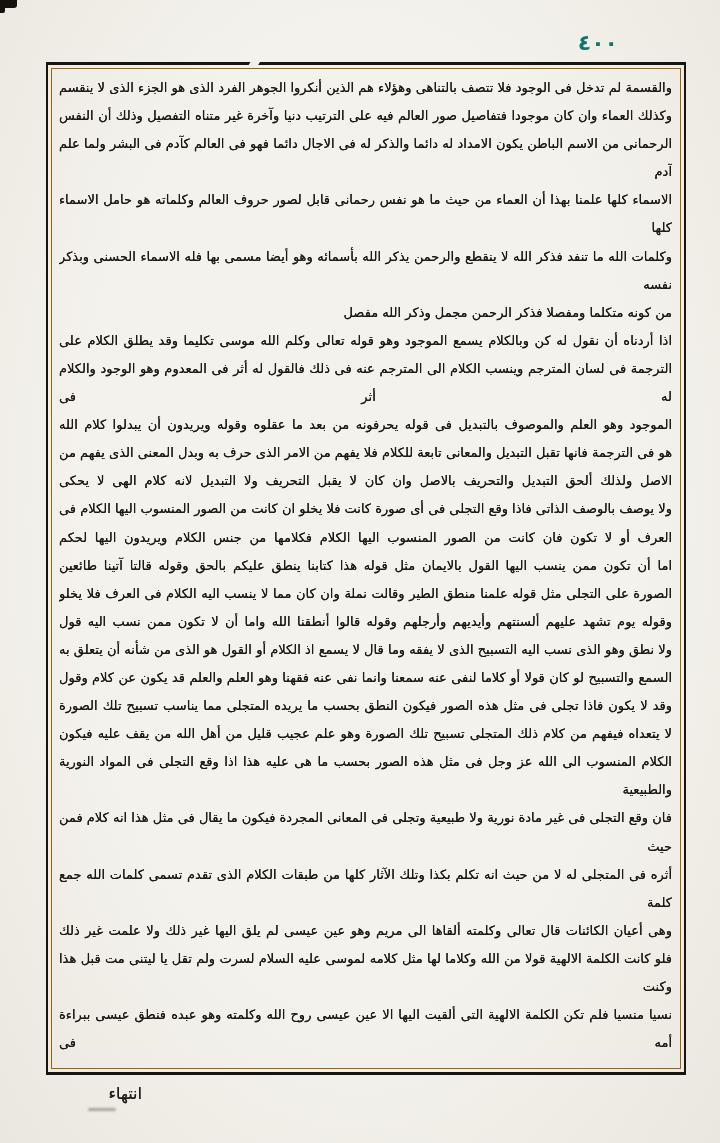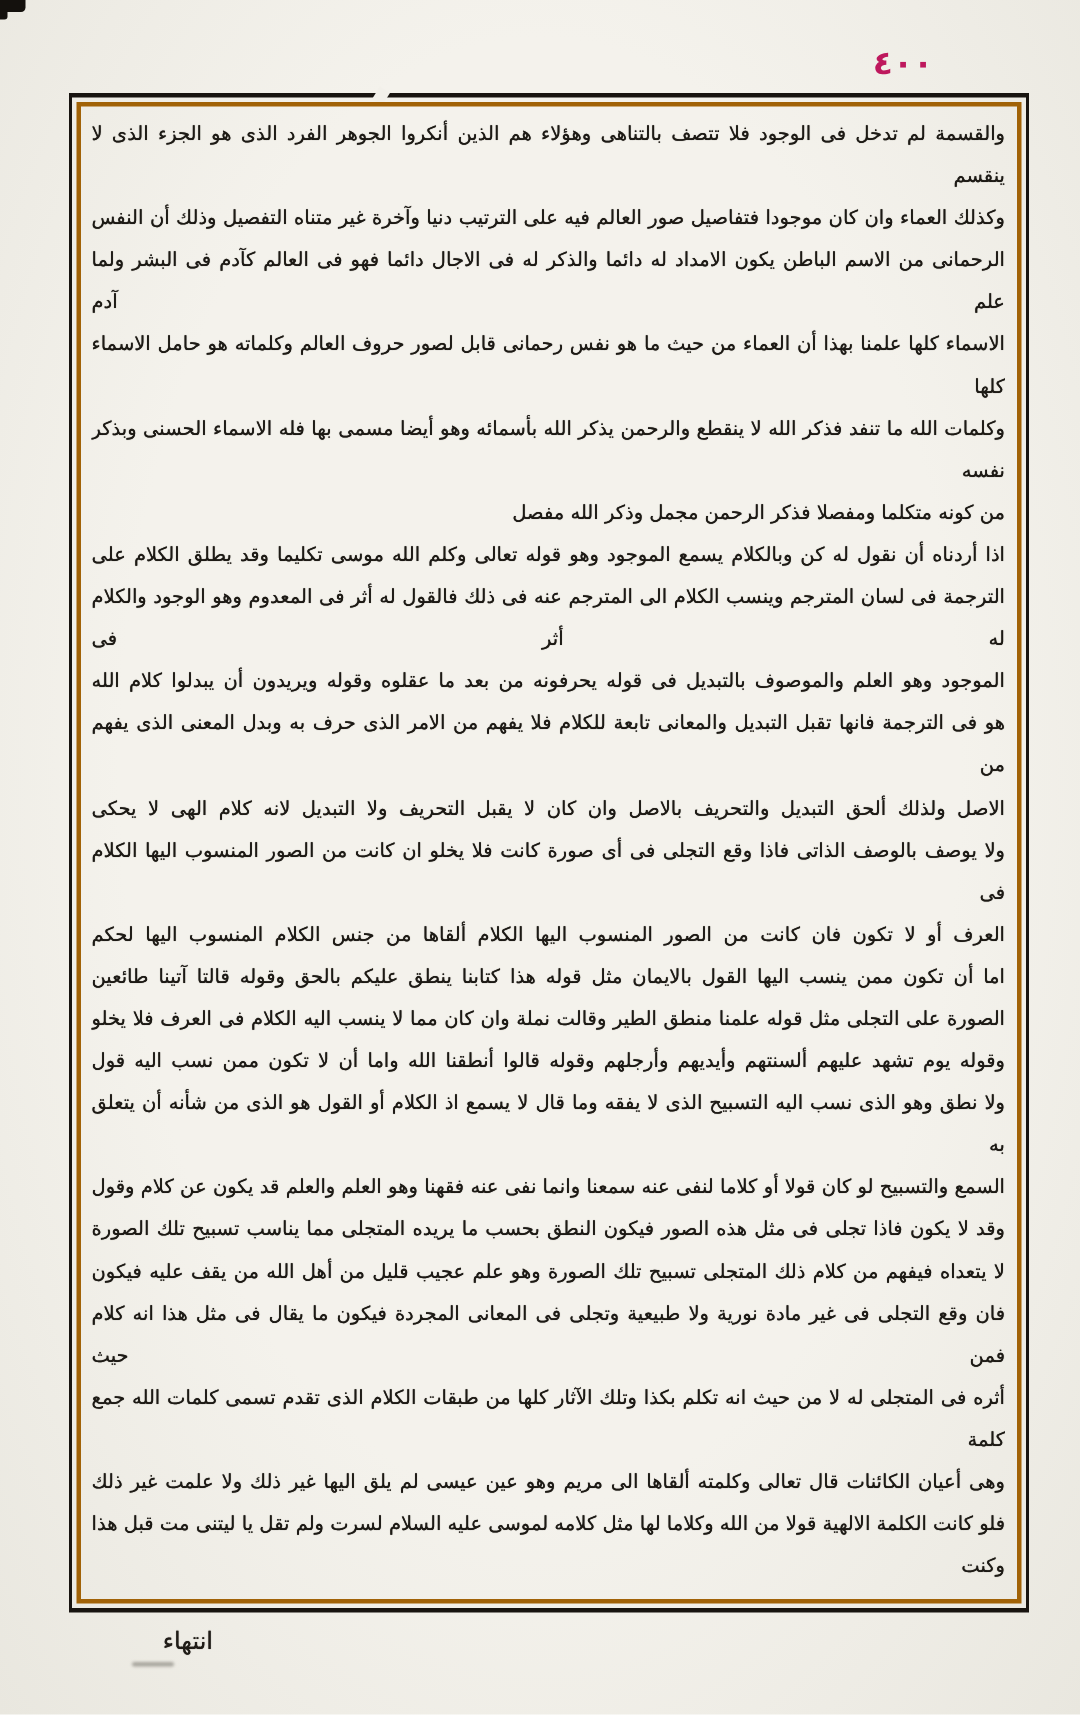--- a/index.html
+++ b/index.html
@@ -5,32 +5,32 @@
   html,body{margin:0;padding:0;}
   body{
     width:720px;height:1143px;position:relative;overflow:hidden;
     background:radial-gradient(ellipse at 50% 45%, #f4f2ec 55%, #e9e7df 100%);
     font-family:"DejaVu Sans", sans-serif;
     color:#1d1a16;
   }
   .corner-artifact-a{position:absolute;left:0;top:0;width:17px;height:8px;background:#14110d;border-radius:0 0 3px 0;}
   .corner-artifact-b{position:absolute;left:0;top:6px;width:5px;height:7px;background:#14110d;border-radius:0 0 2px 0;}
   .page-number{
-    position:absolute;left:574px;top:30px;width:56px;height:30px;
-    text-align:center;font-size:22px;font-weight:bold;color:#be185d;
+    position:absolute;left:562px;top:30px;width:56px;height:30px;
+    font-size:22px;font-weight:bold;color:#0f766e;
     letter-spacing:1px;direction:rtl;
   }
   .frame-outer{
     position:absolute;left:46px;top:62px;width:640px;height:1013px;
     border:3px solid #181410;box-sizing:border-box;
     border-left-width:2px;border-right-width:2px;
   }
   .frame-inner{
     position:absolute;left:3px;top:3px;right:3px;bottom:3px;
-    border:3px solid #a16207;
+    border:1px solid #a16207;
   }
   .frame-notch{
     position:absolute;left:202px;top:-6px;width:8px;height:10px;
     background:#f2f0ea;transform:rotate(32deg);
   }
   .text-block{
     position:absolute;left:7px;right:8px;top:5px;bottom:4px;
     direction:rtl;text-align:justify;overflow:hidden;
   }
   .line{
@@ -66,28 +66,29 @@
         <div class="line">الرحمانى من الاسم الباطن يكون الامداد له دائما والذكر له فى الاجال دائما فهو فى العالم كآدم فى البشر ولما علم آدم</div>
         <div class="line">الاسماء كلها علمنا بهذا أن العماء من حيث ما هو نفس رحمانى قابل لصور حروف العالم وكلماته هو حامل الاسماء كلها</div>
         <div class="line">وكلمات الله ما تنفد فذكر الله لا ينقطع والرحمن يذكر الله بأسمائه وهو أيضا مسمى بها فله الاسماء الحسنى وبذكر نفسه</div>
         <div class="line para-end">من كونه متكلما ومفصلا فذكر الرحمن مجمل وذكر الله مفصل</div>
         <div class="line">اذا أردناه أن نقول له كن وبالكلام يسمع الموجود وهو قوله تعالى وكلم الله موسى تكليما وقد يطلق الكلام على</div>
         <div class="line">الترجمة فى لسان المترجم وينسب الكلام الى المترجم عنه فى ذلك فالقول له أثر فى المعدوم وهو الوجود والكلام له أثر فى</div>
         <div class="line">الموجود وهو العلم والموصوف بالتبديل فى قوله يحرفونه من بعد ما عقلوه وقوله ويريدون أن يبدلوا كلام الله</div>
         <div class="line">هو فى الترجمة فانها تقبل التبديل والمعانى تابعة للكلام فلا يفهم من الامر الذى حرف به وبدل المعنى الذى يفهم من</div>
         <div class="line">الاصل ولذلك ألحق التبديل والتحريف بالاصل وان كان لا يقبل التحريف ولا التبديل لانه كلام الهى لا يحكى</div>
         <div class="line">ولا يوصف بالوصف الذاتى فاذا وقع التجلى فى أى صورة كانت فلا يخلو ان كانت من الصور المنسوب اليها الكلام فى</div>
-        <div class="line">العرف أو لا تكون فان كانت من الصور المنسوب اليها الكلام ألقاها من جنس الكلام المنسوب اليها لحكم</div>
+        <div class="line">العرف أو لا تكون فان كانت من الصور المنسوب اليها الكلام فكلامها من جنس الكلام ويريدون اليها لحكم</div>
         <div class="line">اما أن تكون ممن ينسب اليها القول بالايمان مثل قوله هذا كتابنا ينطق عليكم بالحق وقوله قالتا آتينا طائعين</div>
         <div class="line">الصورة على التجلى مثل قوله علمنا منطق الطير وقالت نملة وان كان مما لا ينسب اليه الكلام فى العرف فلا يخلو</div>
         <div class="line">وقوله يوم تشهد عليهم ألسنتهم وأيديهم وأرجلهم وقوله قالوا أنطقنا الله واما أن لا تكون ممن نسب اليه قول</div>
         <div class="line">ولا نطق وهو الذى نسب اليه التسبيح الذى لا يفقه وما قال لا يسمع اذ الكلام أو القول هو الذى من شأنه أن يتعلق به</div>
         <div class="line">السمع والتسبيح لو كان قولا أو كلاما لنفى عنه سمعنا وانما نفى عنه فقهنا وهو العلم والعلم قد يكون عن كلام وقول</div>
         <div class="line">وقد لا يكون فاذا تجلى فى مثل هذه الصور فيكون النطق بحسب ما يريده المتجلى مما يناسب تسبيح تلك الصورة</div>
         <div class="line">لا يتعداه فيفهم من كلام ذلك المتجلى تسبيح تلك الصورة وهو علم عجيب قليل من أهل الله من يقف عليه فيكون</div>
+        <div class="line">الكلام المنسوب الى الله عز وجل فى مثل هذه الصور بحسب ما هى عليه هذا اذا وقع التجلى فى المواد النورية والطبيعية</div>
         <div class="line">فان وقع التجلى فى غير مادة نورية ولا طبيعية وتجلى فى المعانى المجردة فيكون ما يقال فى مثل هذا انه كلام فمن حيث</div>
         <div class="line">أثره فى المتجلى له لا من حيث انه تكلم بكذا وتلك الآثار كلها من طبقات الكلام الذى تقدم تسمى كلمات الله جمع كلمة</div>
         <div class="line">وهى أعيان الكائنات قال تعالى وكلمته ألقاها الى مريم وهو عين عيسى لم يلق اليها غير ذلك ولا علمت غير ذلك</div>
         <div class="line">فلو كانت الكلمة الالهية قولا من الله وكلاما لها مثل كلامه لموسى عليه السلام لسرت ولم تقل يا ليتنى مت قبل هذا وكنت</div>
         <div class="line">نسيا منسيا فلم تكن الكلمة الالهية التى ألقيت اليها الا عين عيسى روح الله وكلمته وهو عبده فنطق عيسى ببراءة أمه فى</div>
       </div>
   </div>
 </div>
 
 <div class="catchword">انتهاء</div>

